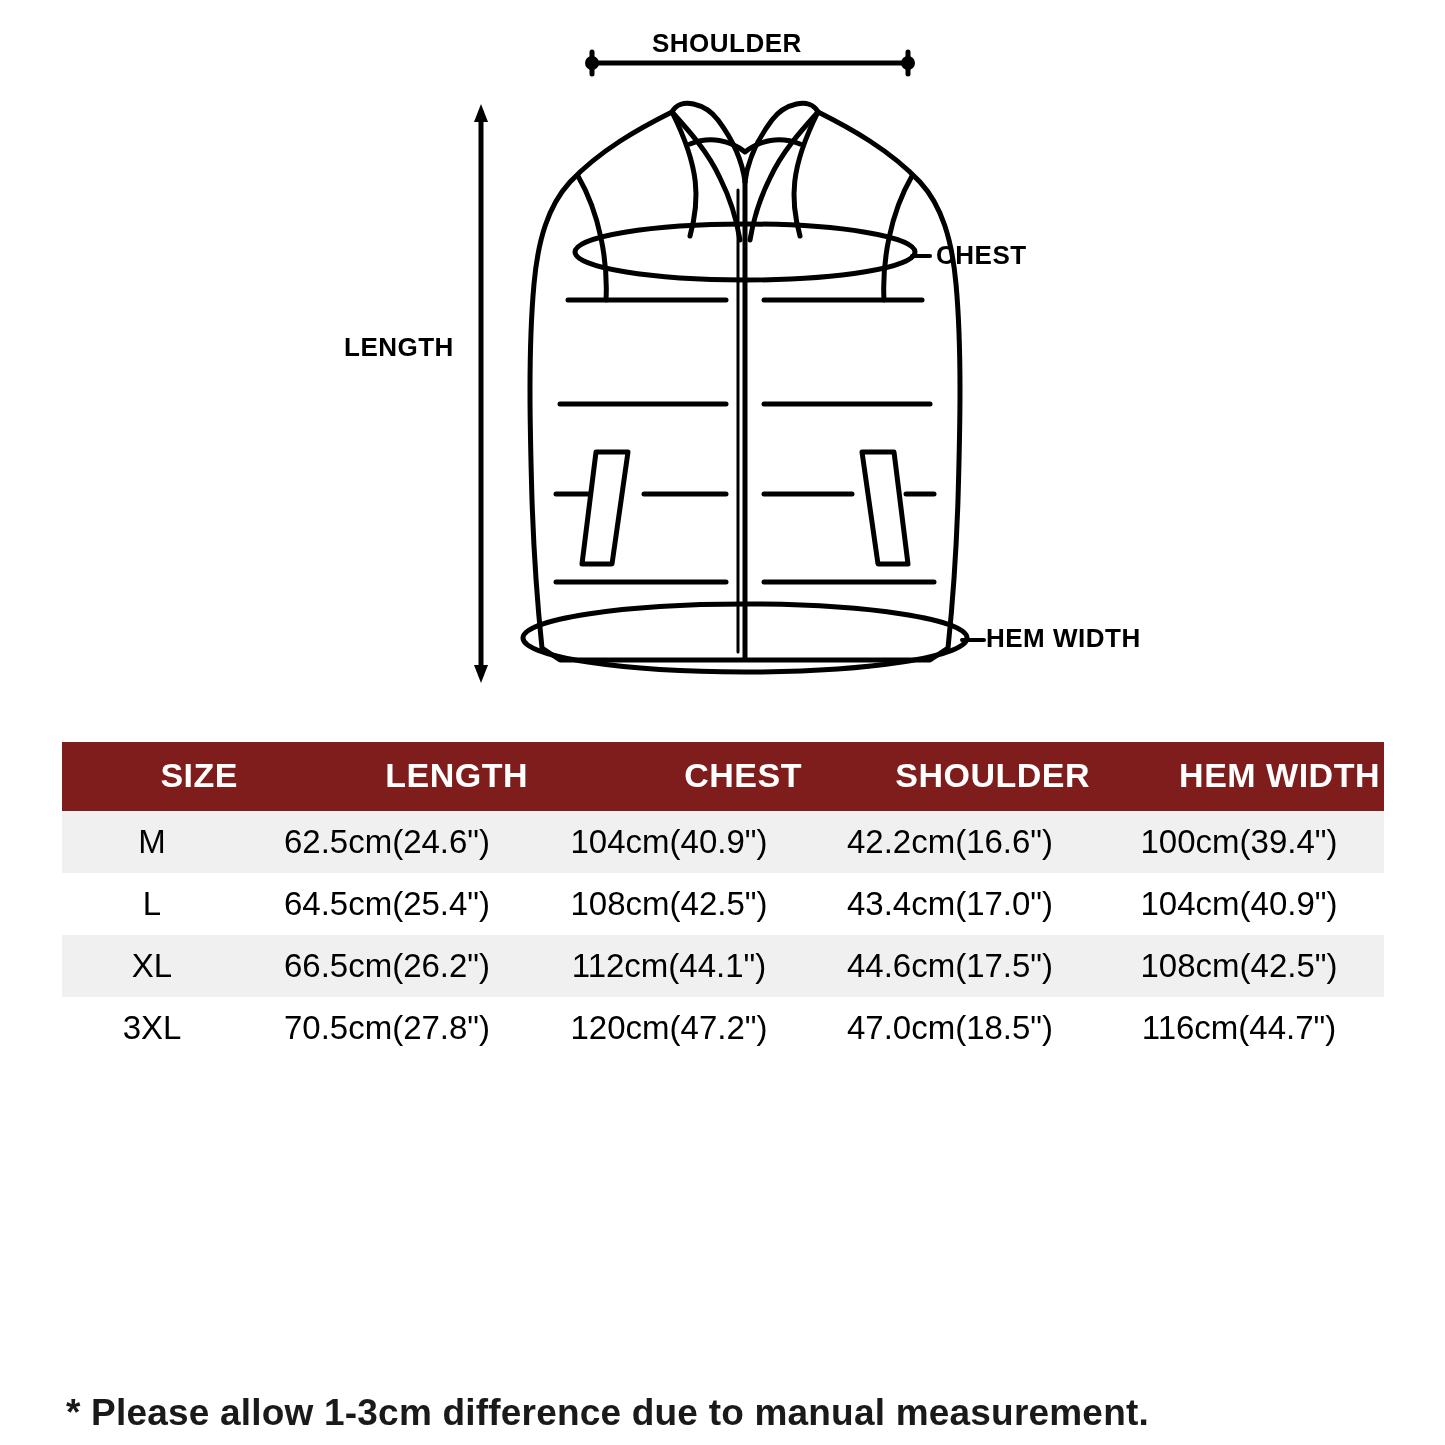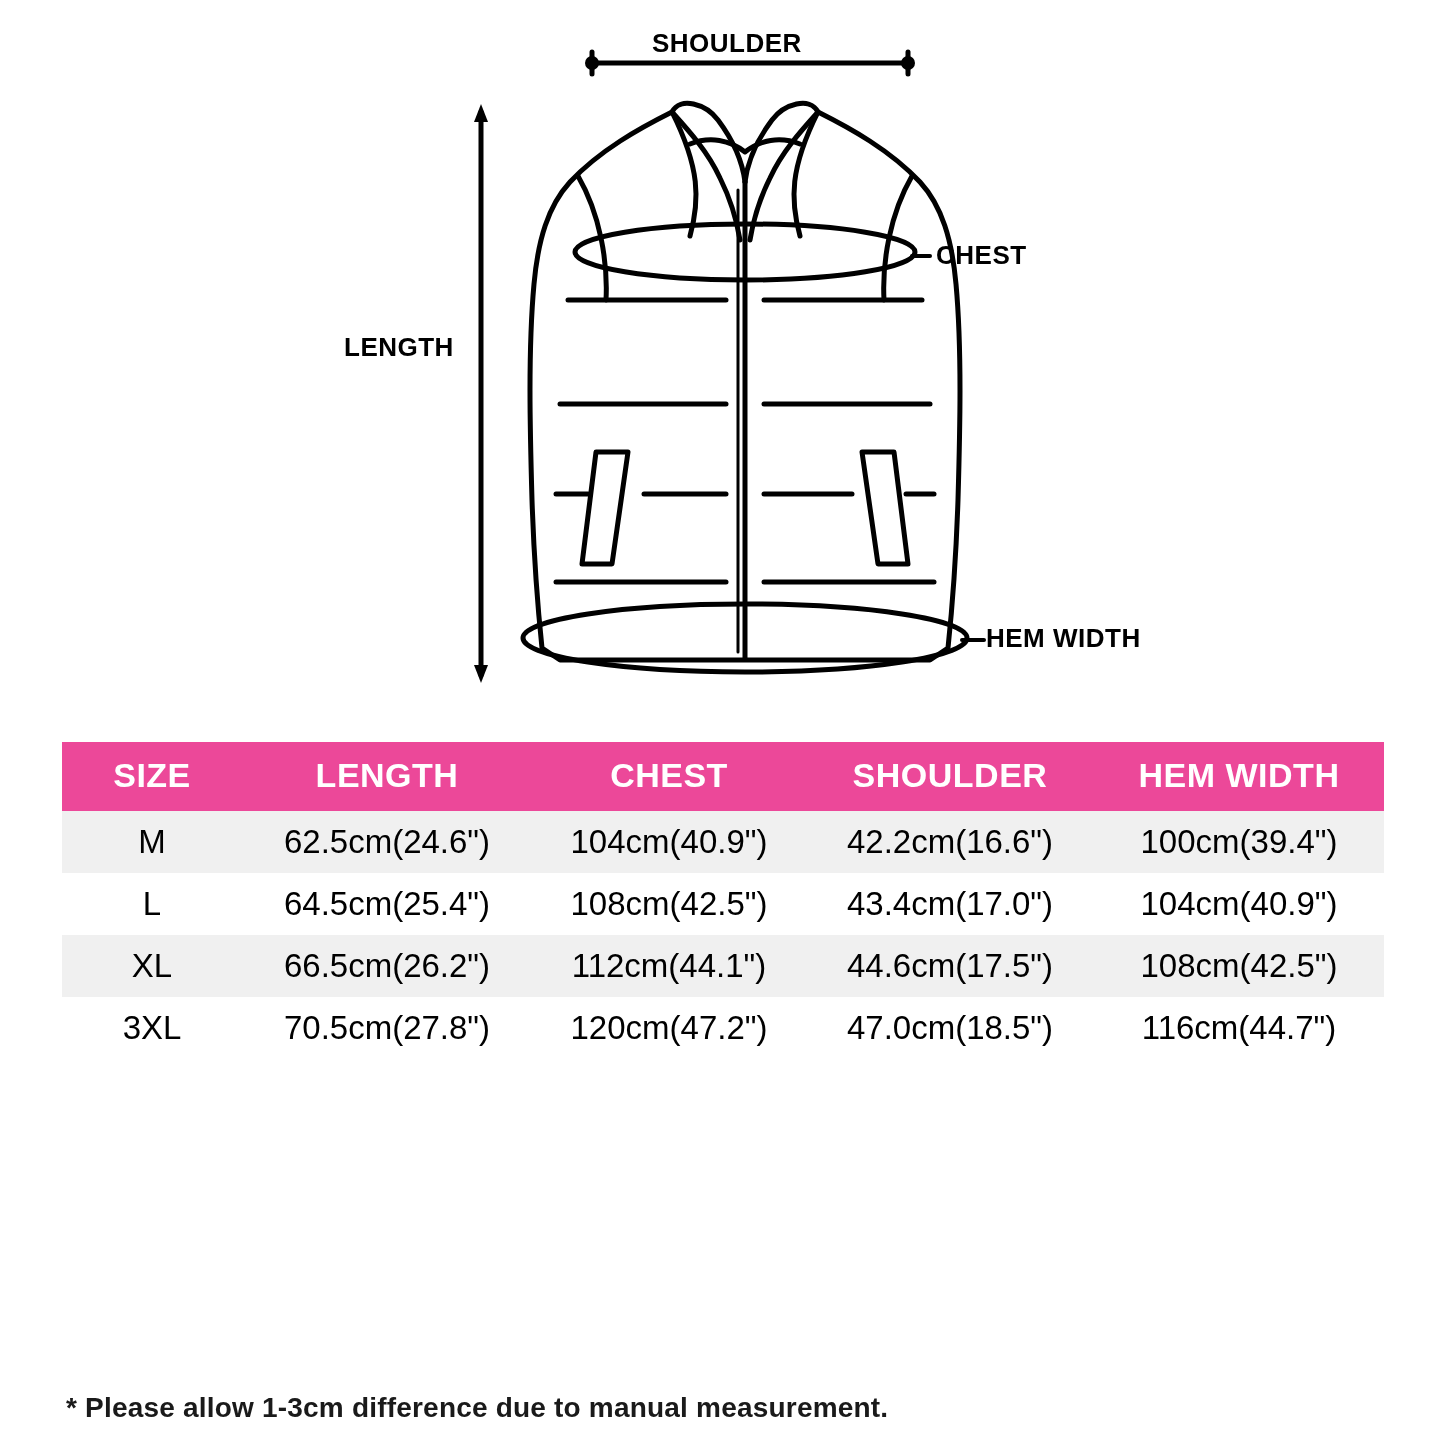--- a/index.html
+++ b/index.html
@@ -43,26 +43,26 @@
     left: 62px;
     top: 742px;
     width: 1322px;
   }
   table.size-table {
     border-collapse: collapse;
     width: 1322px;
     table-layout: fixed;
   }
   table.size-table th {
-    background: #ec4899;
+    background: #7f1d1d;
     color: #ffffff;
     font-size: 34px;
     font-weight: bold;
     padding: 14px 4px 16px 4px;
-    text-align: center;
+    text-align: right;
     letter-spacing: 0.5px;
   }
   table.size-table td {
     font-size: 33px;
     text-align: center;
     padding: 12px 4px;
     color: #000000;
     font-weight: normal;
   }
   table.size-table tbody tr:nth-child(odd) td { background: #f0f0f0; }
@@ -71,21 +71,21 @@
   col.c-size     { width: 180px; }
   col.c-length   { width: 290px; }
   col.c-chest    { width: 274px; }
   col.c-shoulder { width: 288px; }
   col.c-hem      { width: 290px; }
 
   .note {
     position: absolute;
     left: 66px;
     top: 1392px;
-    font-size: 28px;
+    font-size: 37px;
     font-weight: bold;
     color: #1a1a1a;
     letter-spacing: 0.2px;
   }
 </style>
 </head>
 <body>
 
 <div class="diagram">
 

